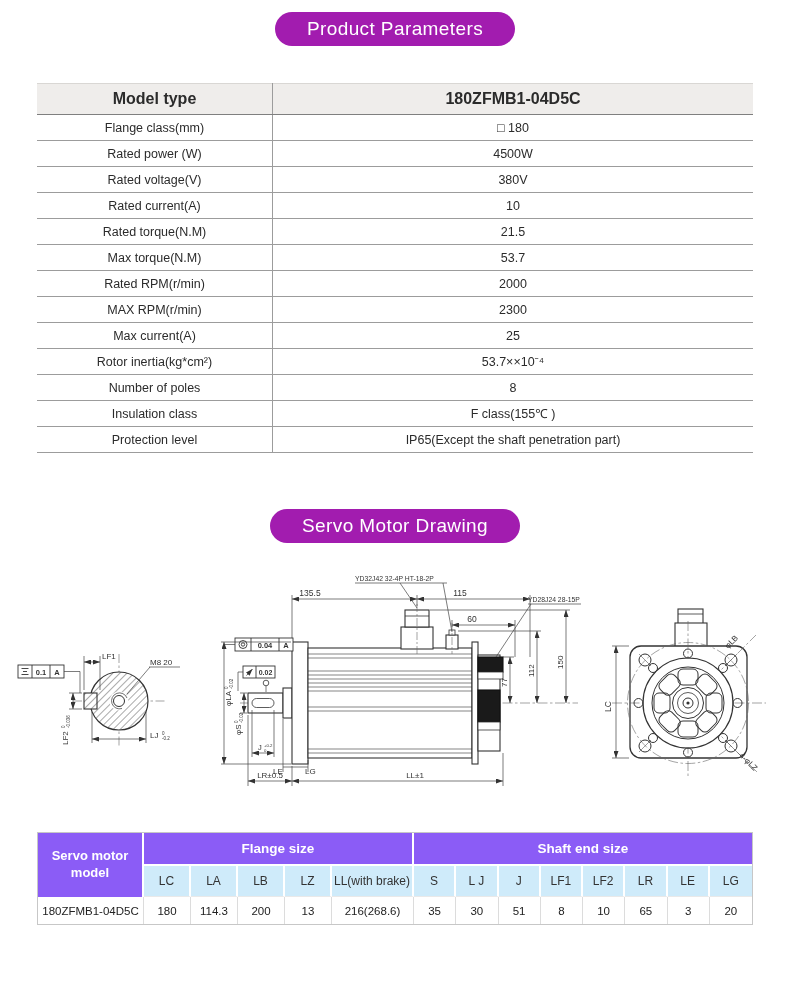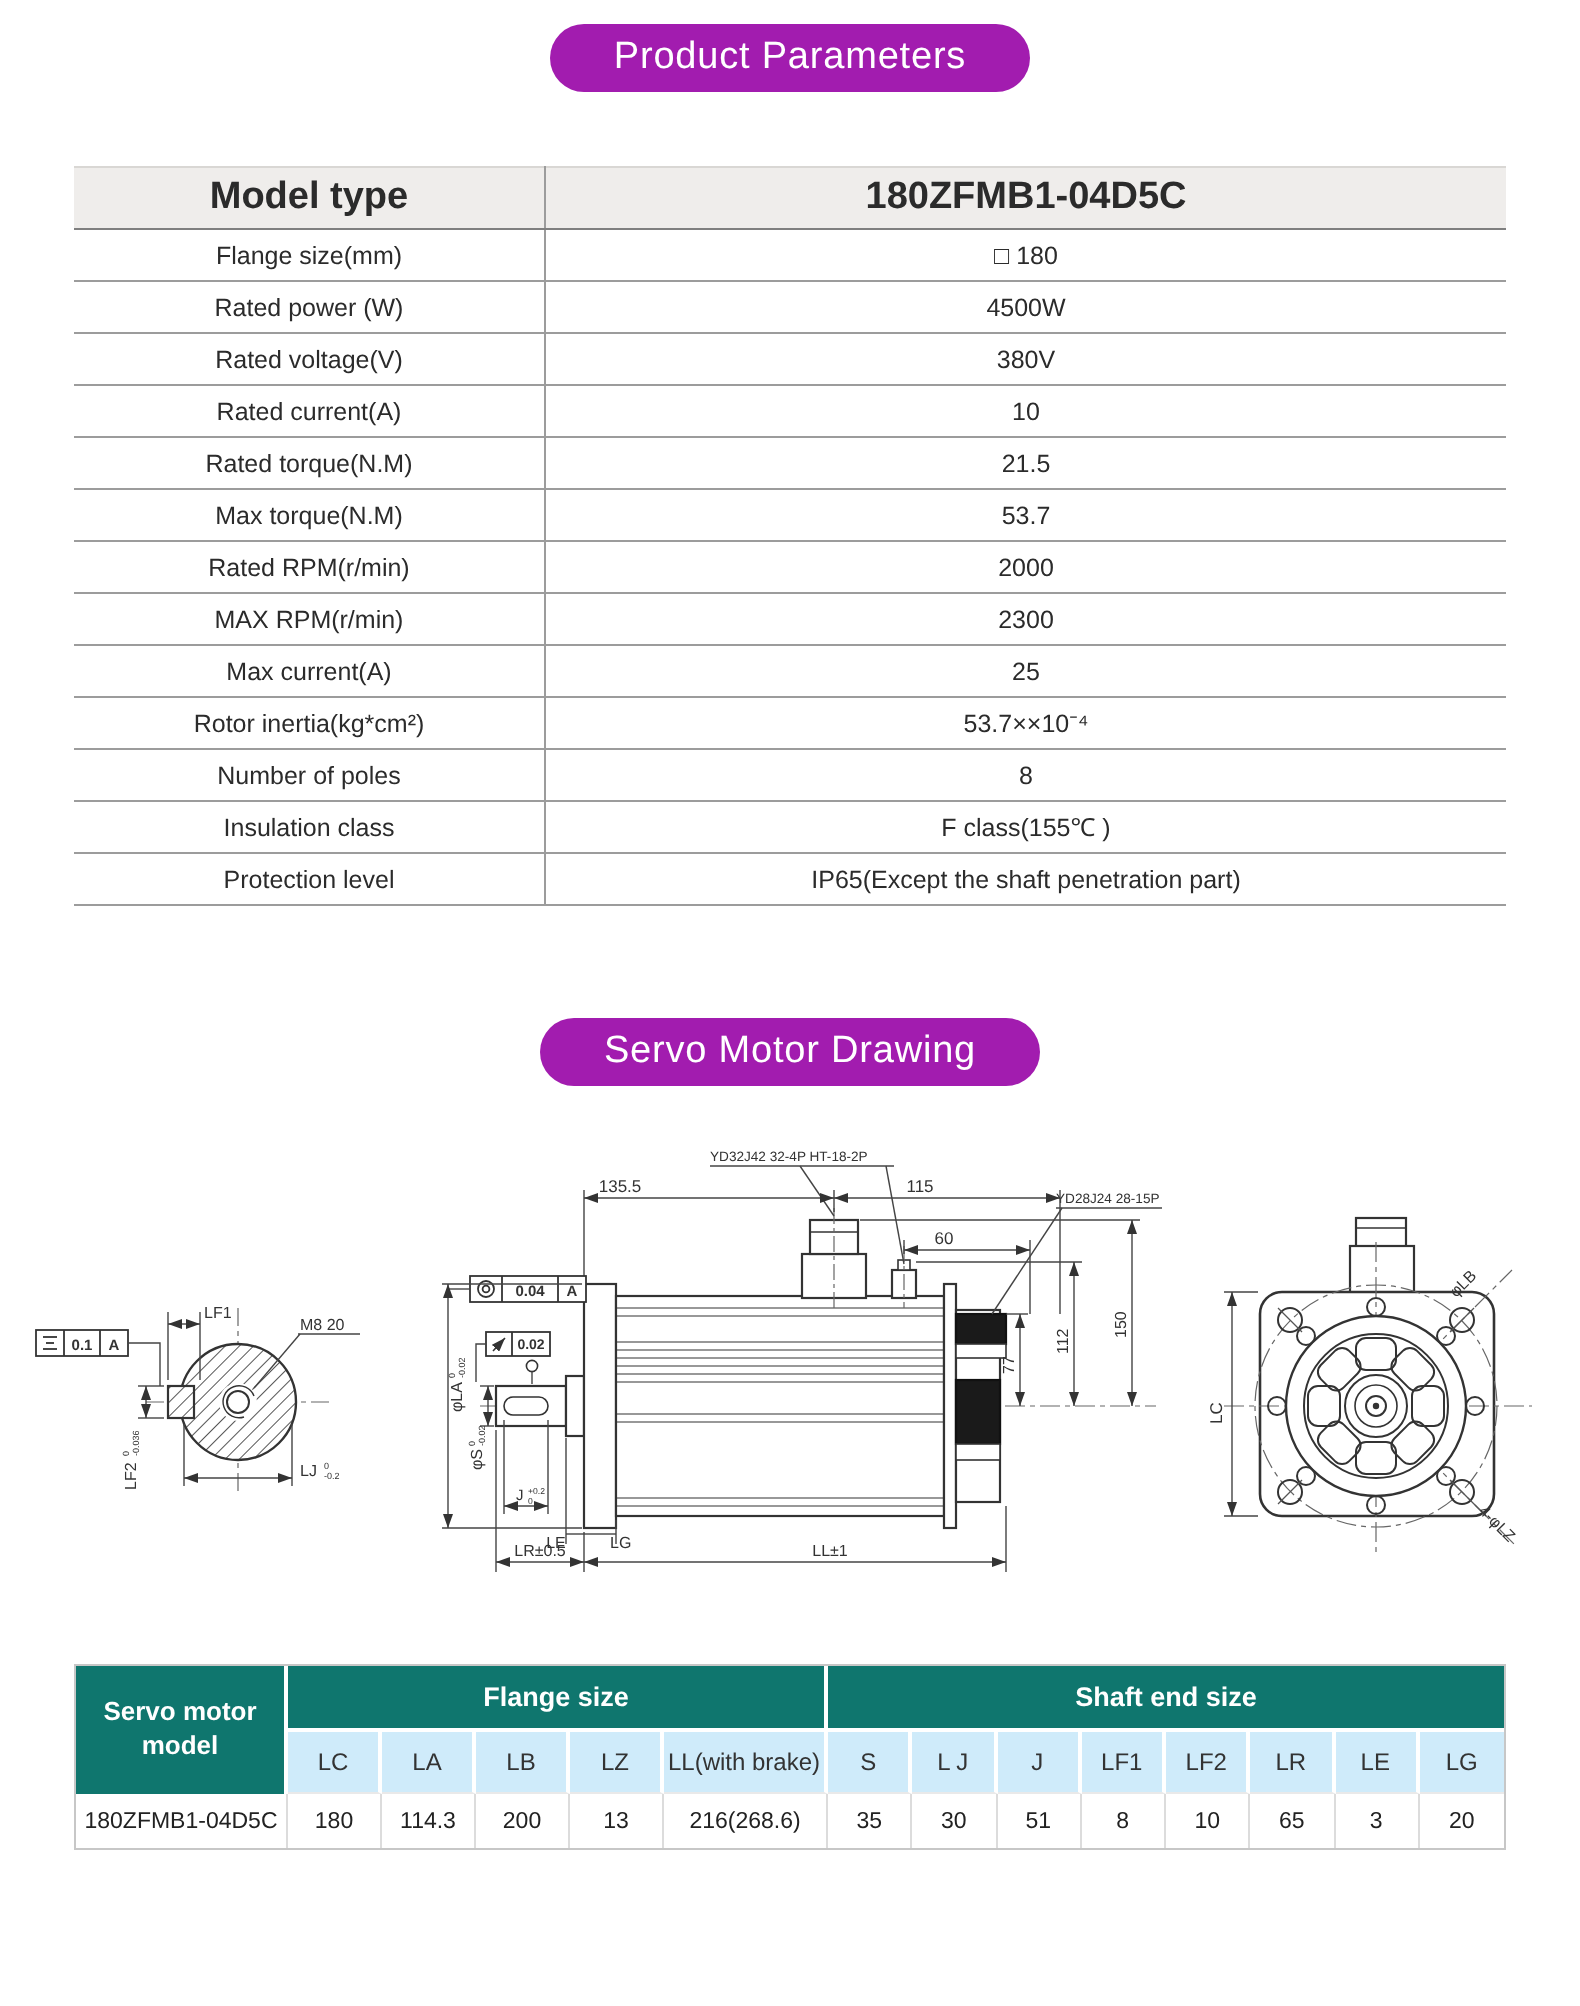--- a/index.html
+++ b/index.html
@@ -5,27 +5,27 @@
   html,body{margin:0;padding:0;background:#fff;}
   body{font-family:"Liberation Sans",sans-serif;color:#222;}
   .page{width:790px;height:1003px;background:#fff;overflow:hidden;position:relative;}
   .pill{display:table;margin:0 auto;background:#a21caf;color:#fff;font-size:19px;
         font-weight:500;padding:6px 32px;border-radius:18px;letter-spacing:.4px;}
   .pill.first{margin-top:12px;}
   .pill.second{margin-top:56px;}
   table.spec{width:716px;margin:37px 0 0 37px;border-collapse:collapse;font-size:12.5px;color:#2b2b2b;}
   table.spec td{border-bottom:1px solid #9c9c9c;text-align:center;height:25px;padding:0 8px;}
   table.spec td.lbl{width:219px;border-right:1px solid #9c9c9c;}
-  table.spec tr.head td{background:#EFEDEB;font-weight:700;height:30px;font-size:19px;
+  table.spec tr.head td{background:#EFEDEB;font-weight:700;height:30px;font-size:16px;
         border-top:1px solid #d9d7d4;border-bottom:1px solid #7f7f7f;}
   .draw{margin-top:16px;}
   .draw svg{display:block;}
   .dims{width:714px;margin:13px 0 0 37px;border:1px solid #c7c7c7;display:grid;
         grid-template-columns:106px 47px 47px 47px 47px 82px repeat(8,1fr);}
-  .dims .dh{background:#0f766e;color:#fff;display:flex;align-items:center;justify-content:center;
+  .dims .dh{background:#8b5cf6;color:#fff;display:flex;align-items:center;justify-content:center;
         font-weight:700;font-size:13.5px;text-align:center;}
   .dims .model-h{grid-row:1/3;grid-column:1;border-right:2px solid #fff;line-height:1.3;font-size:13px;padding:0 6px;}
   .dims .g1{grid-column:2/7;height:31px;border-bottom:2px solid #fff;border-right:2px solid #fff;}
   .dims .g2{grid-column:7/15;height:31px;border-bottom:2px solid #fff;}
   .dims .sub{background:#CFEBFA;color:#333;display:flex;align-items:center;justify-content:center;
         height:30px;border-right:2px solid #fff;font-size:12px;border-bottom:1px solid #e9e9e9;}
   .dims .sub.last{border-right:none;}
   .dims .dv{display:flex;align-items:center;justify-content:center;height:27px;
         border-right:1px solid #dcdcdc;font-size:11.5px;color:#222;background:#fff;}
   .dims .dv.last{border-right:none;}
@@ -39,21 +39,21 @@
 
   <div class="pill first">Product Parameters</div>
 
   <table class="spec">
     <tbody>
       <tr class="head">
         <td class="lbl">Model type</td>
         <td>180ZFMB1-04D5C</td>
       </tr>
       <tr>
-          <td class="lbl">Flange size(mm)</td>
+          <td class="lbl">Flange class(mm)</td>
           <td>□ 180</td>
         </tr>
       <tr>
           <td class="lbl">Rated power (W)</td>
           <td>4500W</td>
         </tr>
       <tr>
           <td class="lbl">Rated voltage(V)</td>
           <td>380V</td>
         </tr>

